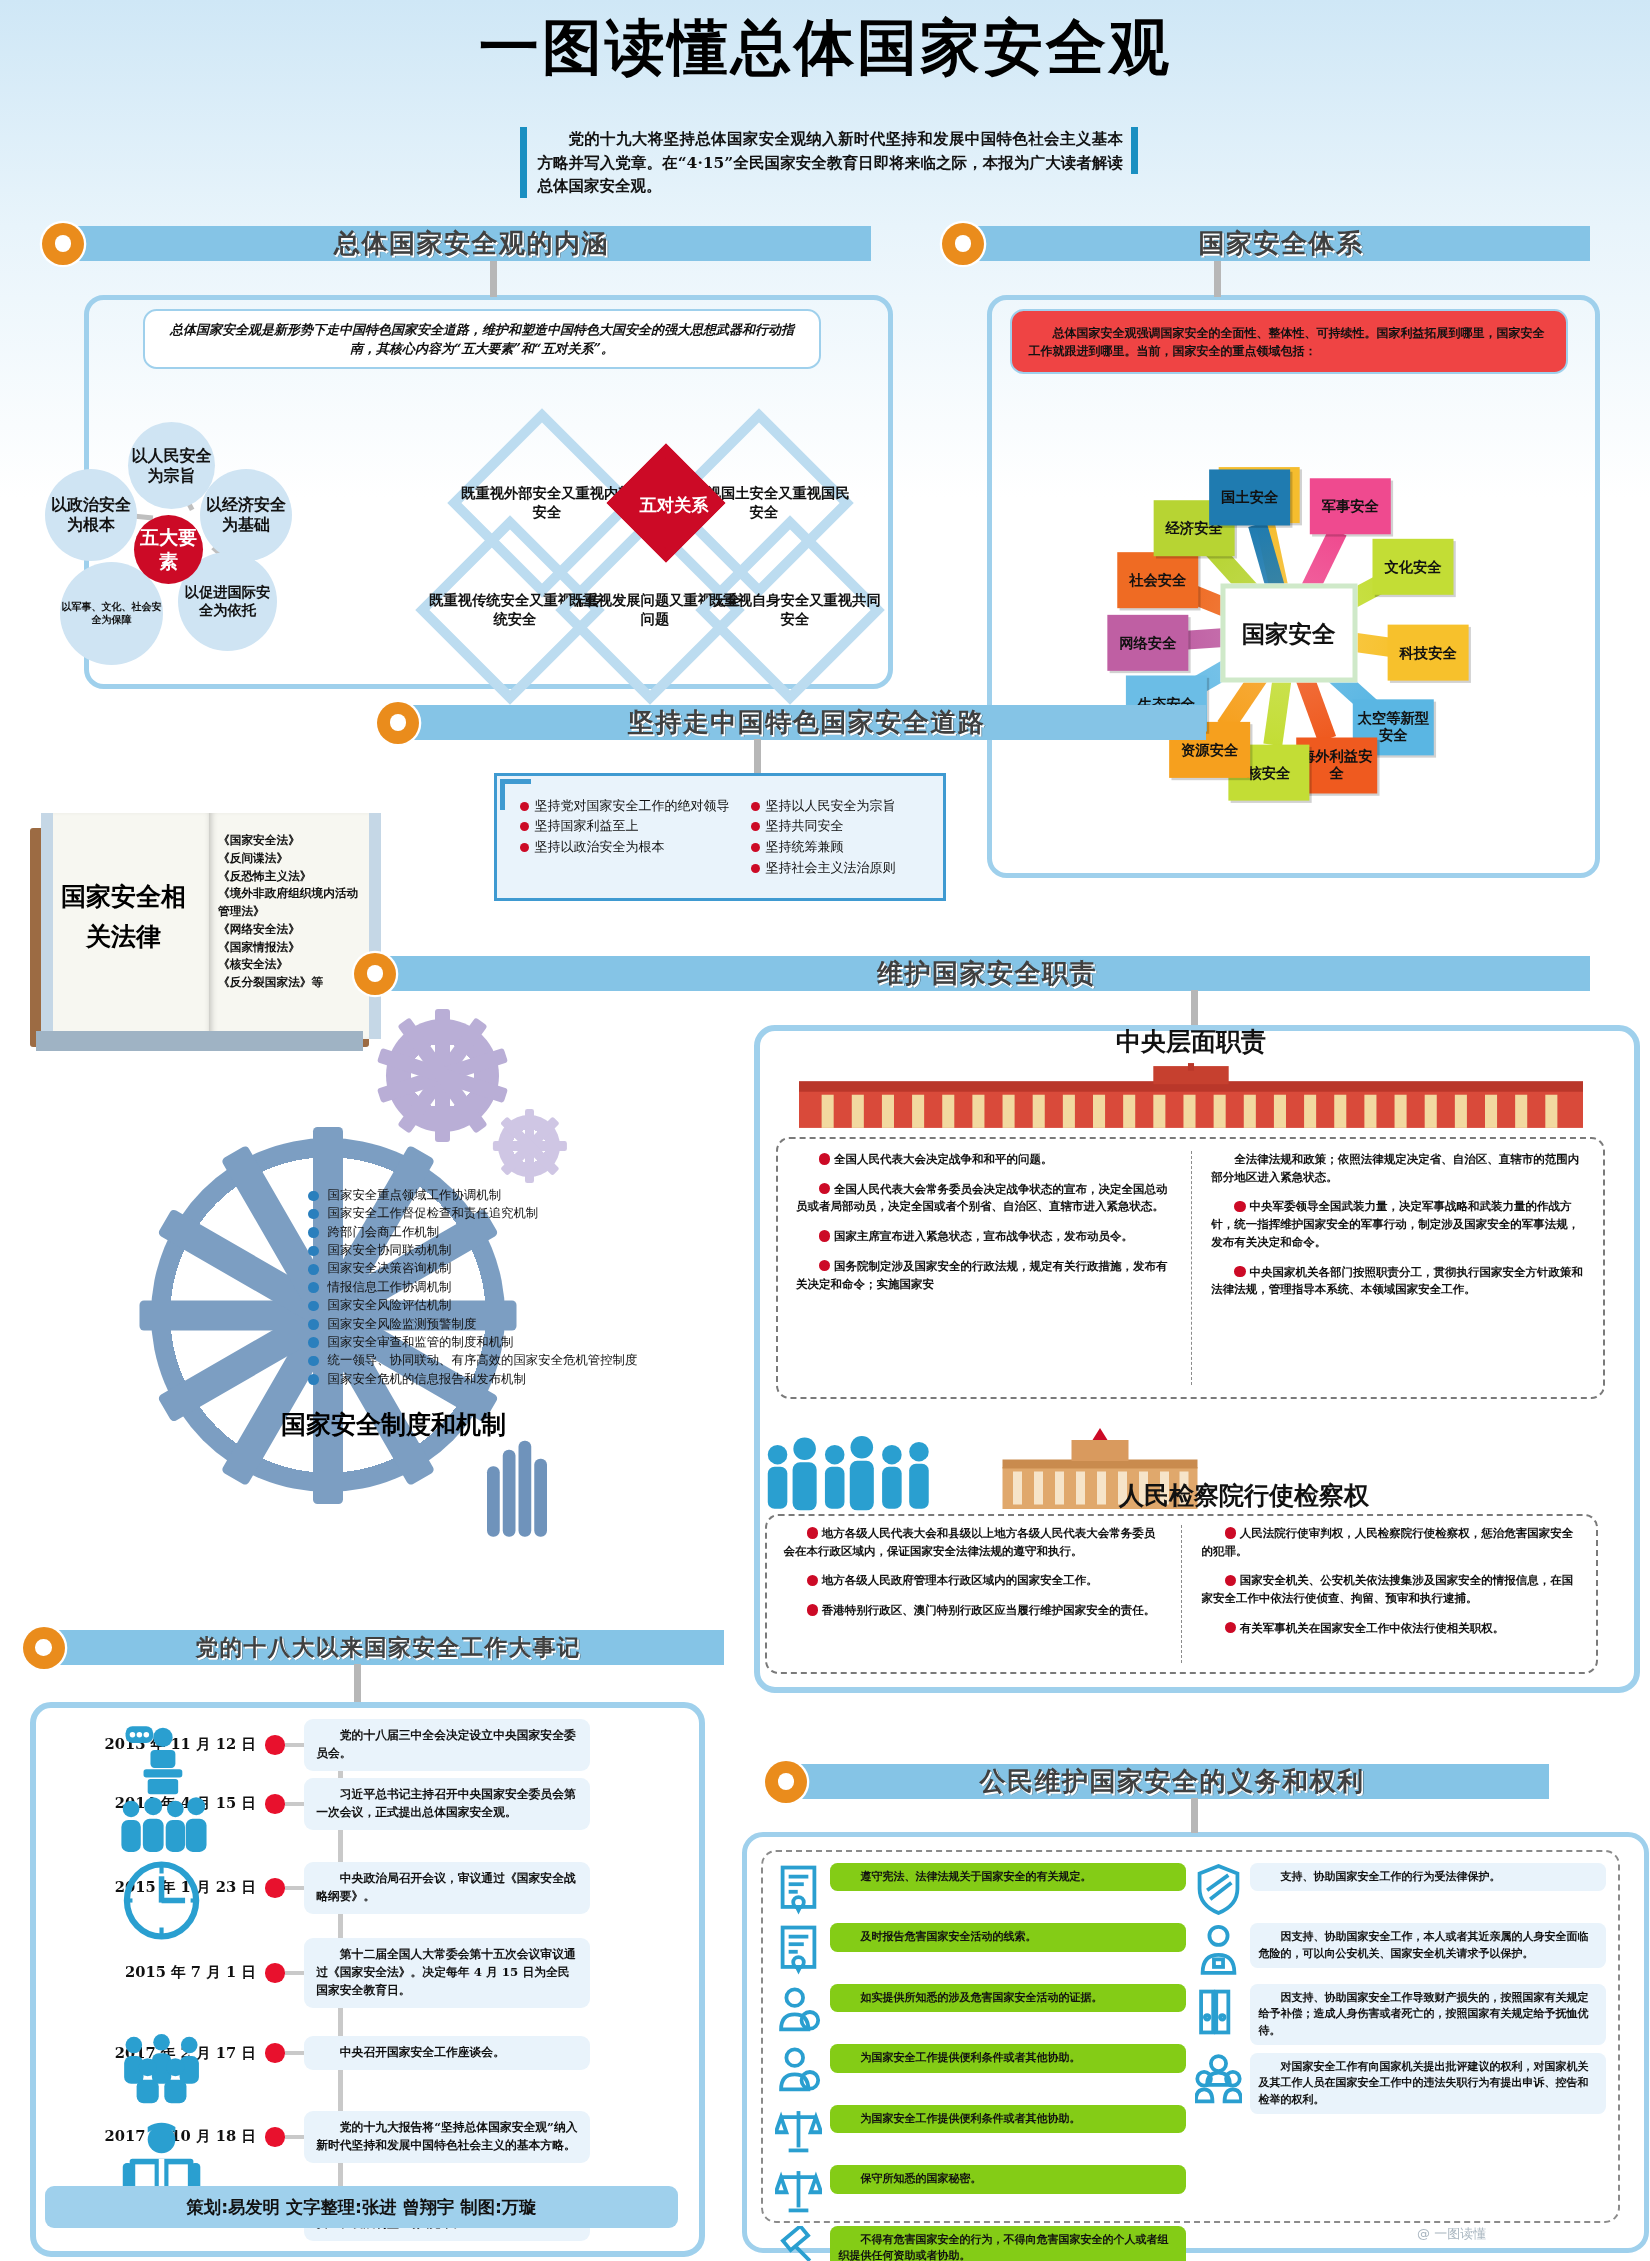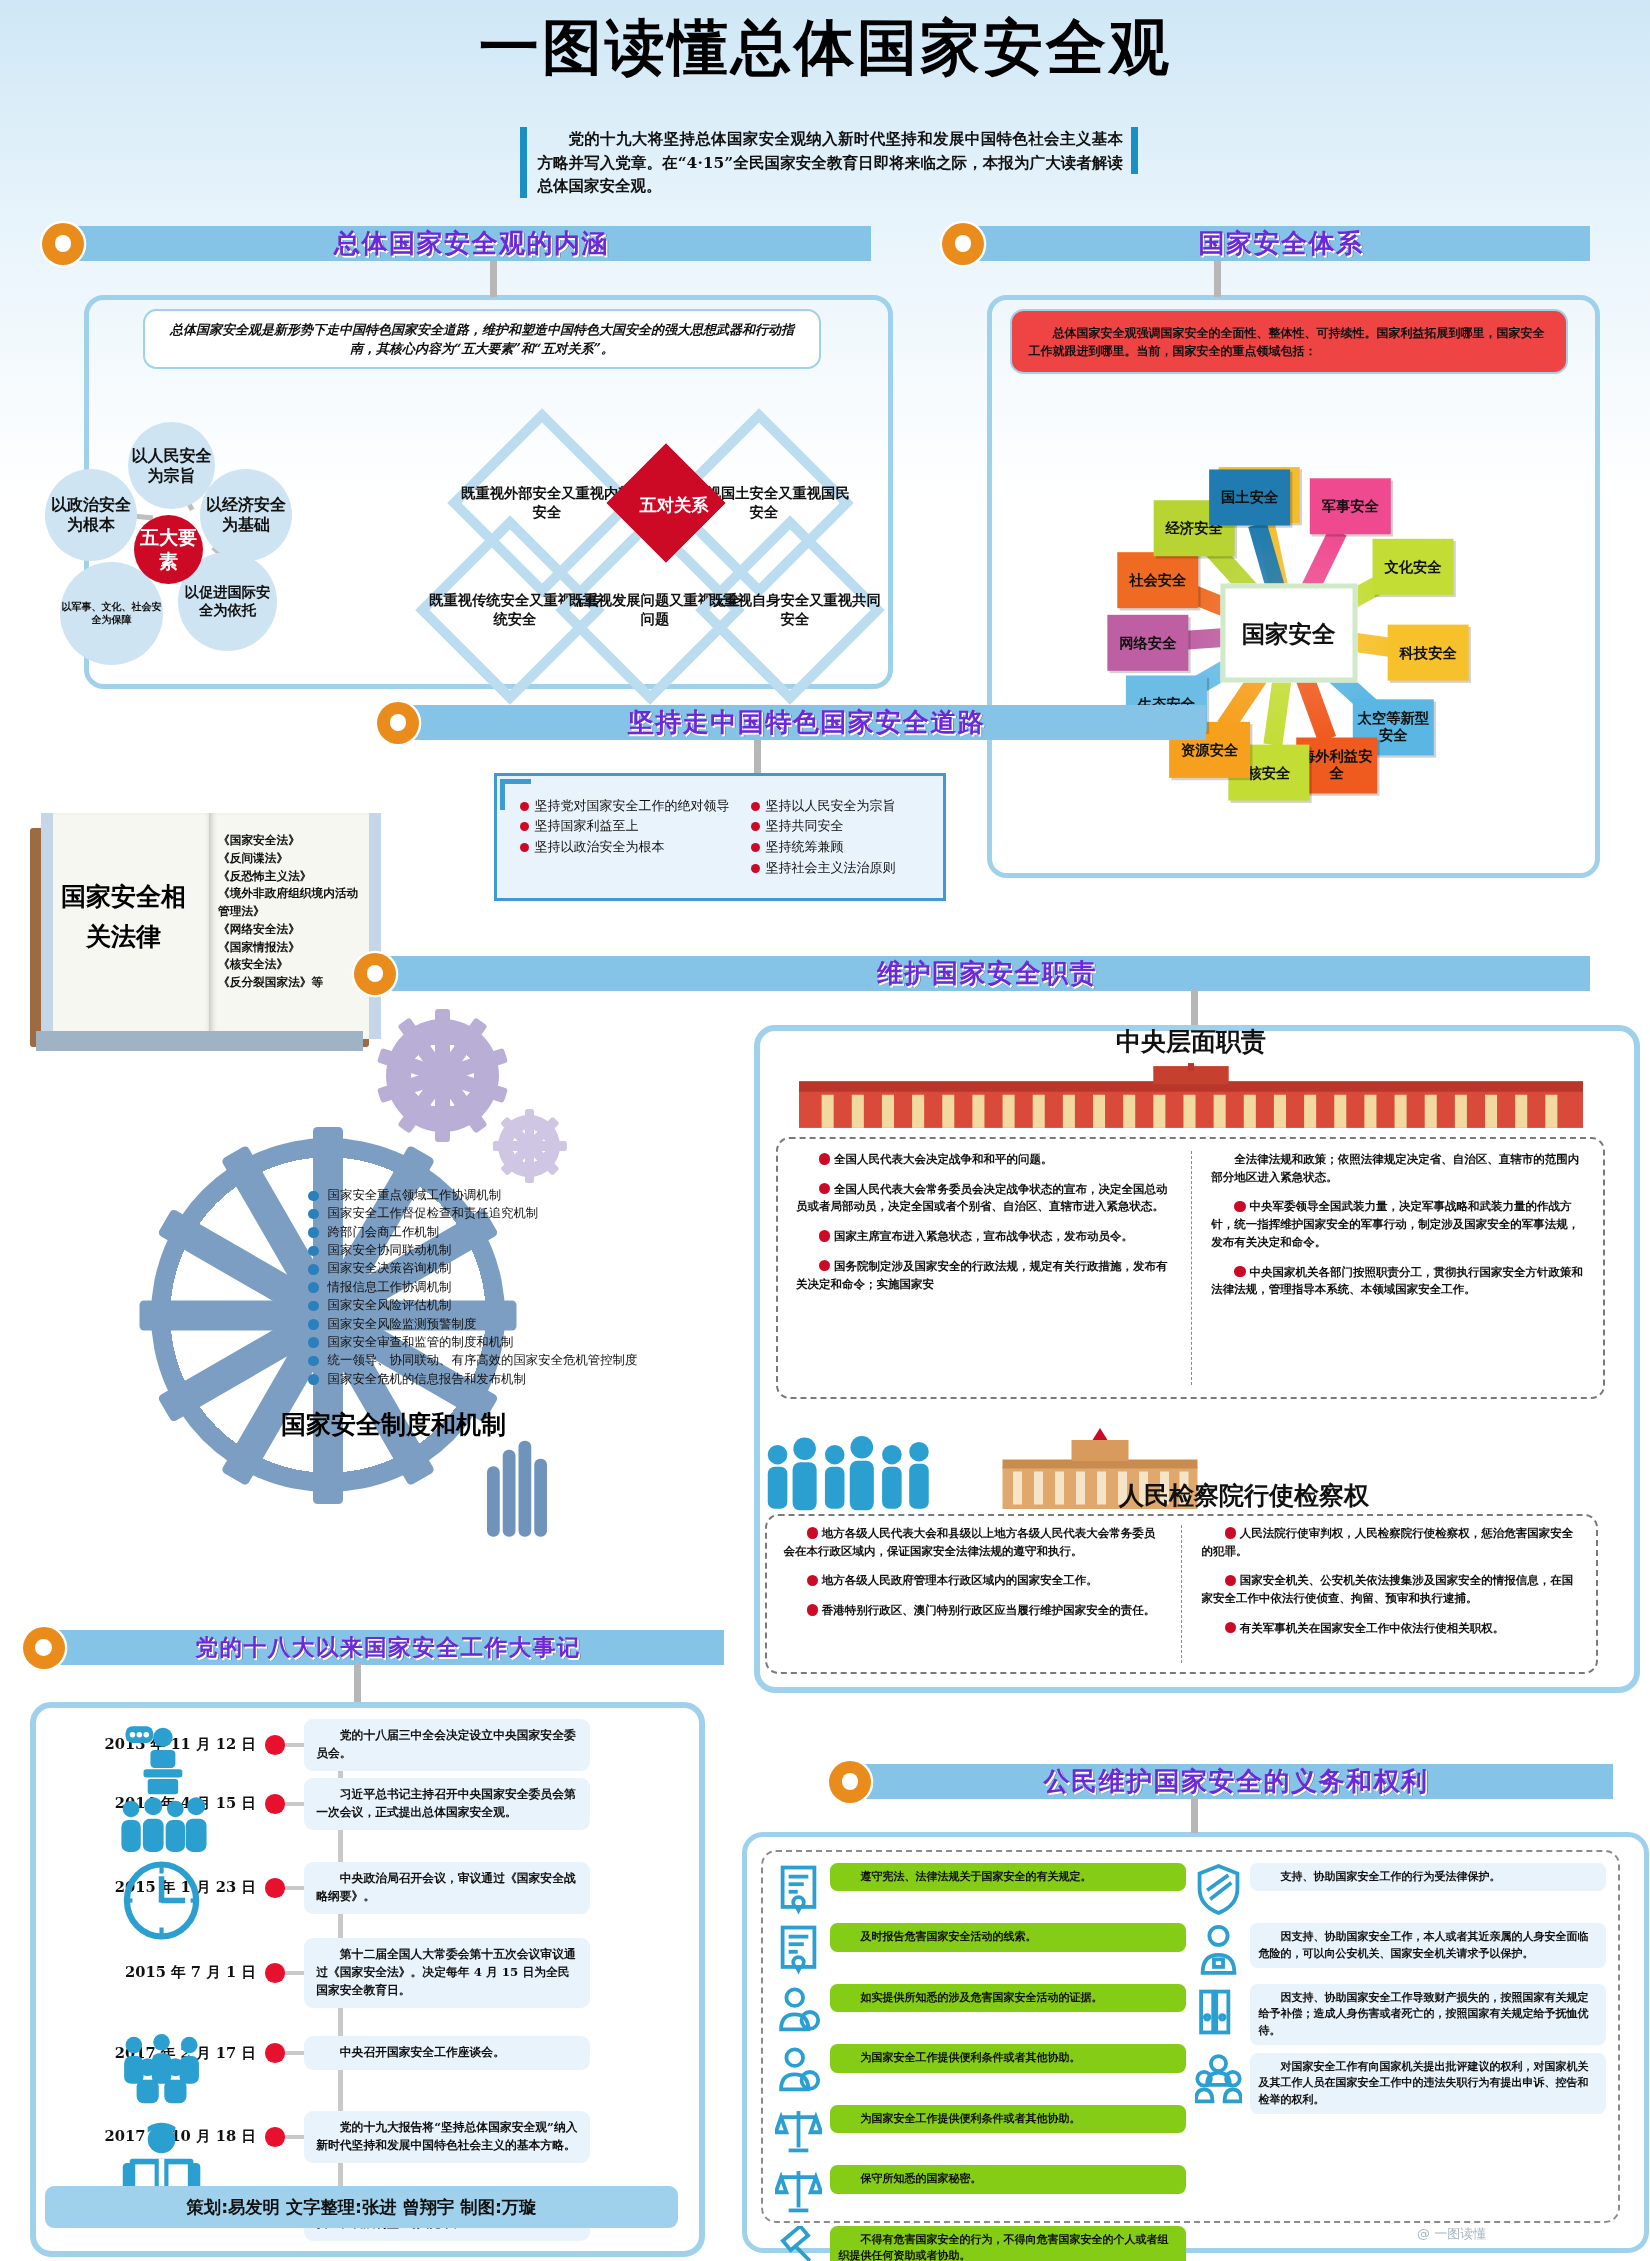--- a/index.html
+++ b/index.html
@@ -23,21 +23,21 @@
   #intro-bar2{left:1131px;top:127px;width:6.8px;height:47px;background:#1a8fc1;}
 
   
   .sec-head{display:flex;align-items:center;height:35px;}
   .sec-ring{width:42px;height:42px;border-radius:50%;background:#ea8c1c;
      box-shadow:0 0 0 2.3px #fff; display:flex;align-items:center;justify-content:center;
      flex:0 0 auto;z-index:3;margin-right:-12px;}
   .sec-ring i{display:block;width:16.6px;height:16.6px;border-radius:50%;background:#fff;}
   .sec-bar{background:#85c4e6;height:35px;display:flex;align-items:center;
      justify-content:center;flex:1 1 auto;}
-  .sec-bar span{font-size:26px;font-weight:bold;color:#6d28d9;letter-spacing:1.5px;
+  .sec-bar span{font-size:26px;font-weight:bold;color:#404040;letter-spacing:1.5px;
      text-shadow:1.5px 1.5px 0 #fff,2.3px 2.3px 0 rgba(0,0,0,.35);
      font-family:"DejaVu Sans",sans-serif;}
 
   
   #s1-frame{left:84px;top:295px;width:799px;height:384px;border:5.3px solid #9fd0ec;
      border-radius:19.6px;background:transparent;}
   #s1-head{left:42px;top:226px;width:829px;}
   #s1-stem{left:490px;top:261px;width:6.8px;height:36px;background:#b7b7b7;}
   #s1-box{left:143px;top:309px;width:678px;height:60px;border:2.3px solid #9fd0ec;border-radius:13.6px;
      display:flex;align-items:center;justify-content:center;padding:4.5px 18px;box-sizing:border-box;background:#fff;}
@@ -153,21 +153,21 @@
   .tl-date{width:181px;text-align:right;font-size:14.7px;color:#111;
      font-family:"DejaVu Serif",serif;font-weight:bold;padding-right:9px;}
   .tl-dot{width:19.6px;height:19.6px;border-radius:50%;background:#e8112d;flex:0 0 auto;}
   .tl-line{width:19.6px;height:4.5px;background:#c9c9c9;flex:0 0 auto;}
   .tl-card{background:#e9f3fb;border-radius:9px;padding:8.3px 12px;width:286px;box-sizing:border-box;
      font-size:11.8px;line-height:1.5;color:#111;font-family:"DejaVu Serif",serif;font-weight:bold;text-indent:2em;}
   .tl-ico{position:absolute;left:45px;width:90px;height:83px;}
   #credits{left:45px;top:2186px;width:633px;height:42px;background:#9fd0ec;border-radius:9px;
      display:flex;align-items:center;justify-content:center;font-size:17.3px;font-weight:bold;color:#111;
      font-family:"DejaVu Sans",sans-serif;}
-  #s6-head{left:829px;top:1764px;width:784px;}
+  #s6-head{left:765px;top:1764px;width:784px;}
   #s6-stem{left:1191px;top:1798px;width:6.8px;height:35px;background:#b7b7b7;}
   #cz-outer{left:742px;top:1832px;width:897px;height:411px;border:5.3px solid #9fd0ec;border-radius:21px;}
   #cz-inner{left:761px;top:1850px;width:859px;height:373px;border:2.3px dashed #8b8b8b;border-radius:15px;
      box-sizing:border-box;padding:10.6px 12px;display:flex;gap:9px;}
   .cz-col{flex:1;display:flex;flex-direction:column;gap:7.5px;}
   .cz-item{display:flex;align-items:flex-start;gap:7.5px;}
   .cz-ico{width:47px;height:53px;flex:0 0 auto;}
   .cz-txt{border-radius:7.5px;padding:6px 9px;font-size:11px;line-height:1.5;color:#111;
      font-family:"DejaVu Serif",serif;font-weight:bold;text-indent:2em;flex:1;}
   .cz-txt.duty{background:#84cc16;}

